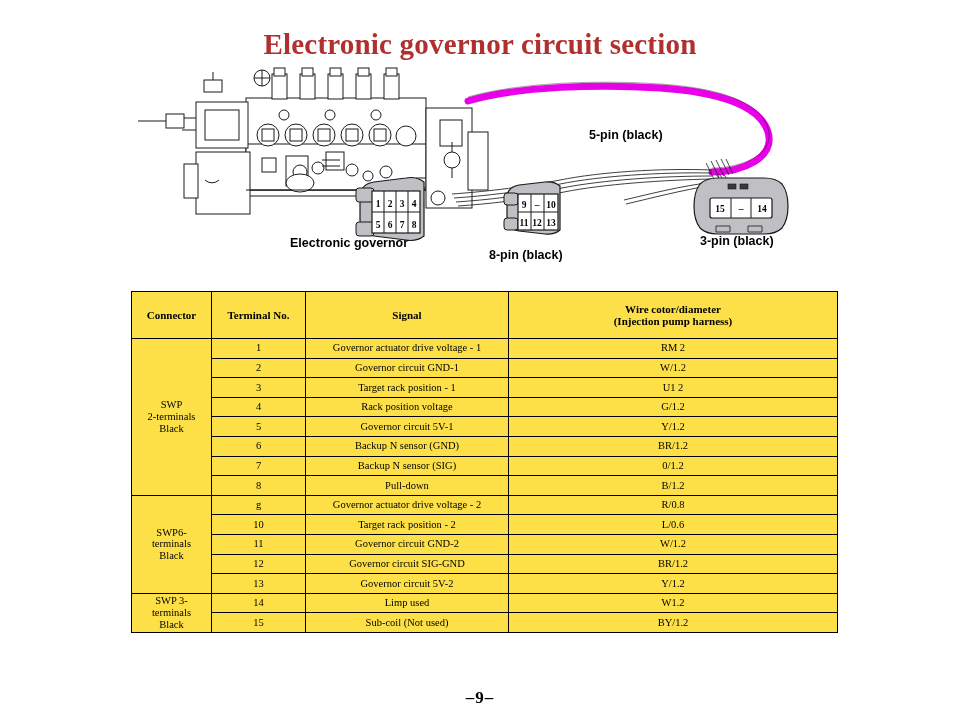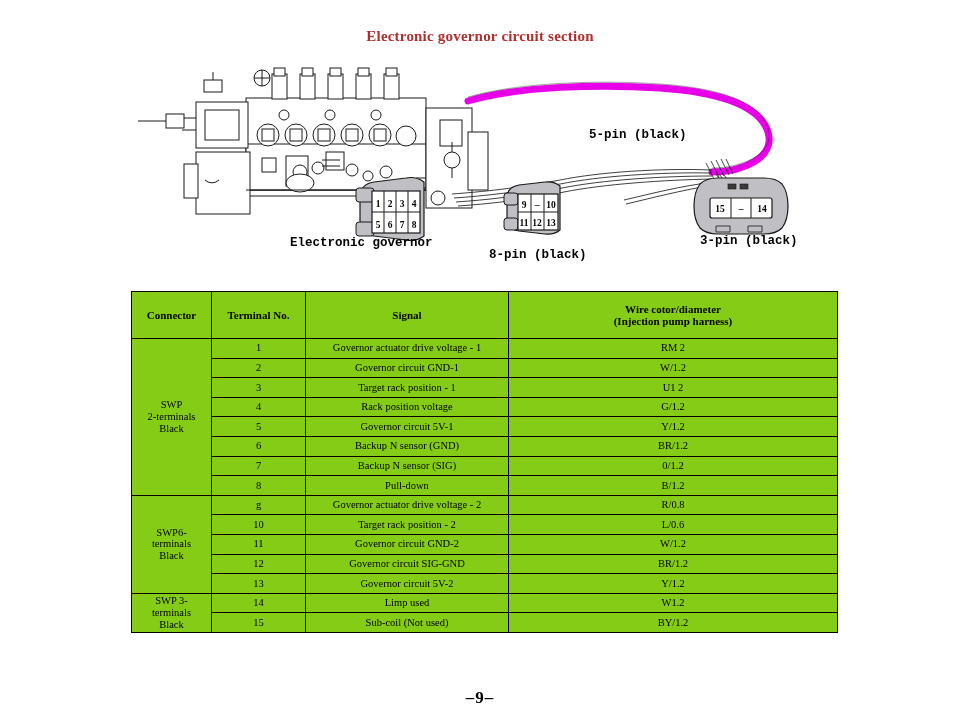--- a/index.html
+++ b/index.html
@@ -24,38 +24,38 @@
 
   
   .title {
     position: absolute;
     left: 0;
     top: 28px;
     width: 960px;
     text-align: center;
     font-family: "Liberation Serif", serif;
     font-weight: bold;
-    font-size: 15px;
+    font-size: 29px;
     color: #b03030;
     letter-spacing: 0.2px;
   }
 
   
   .figure {
     position: absolute;
     left: 0;
     top: 60px;
     width: 960px;
     height: 215px;
   }
   .figure svg { display: block; }
 
   .fig-label {
     position: absolute;
-    font-family: Liberation Mono, monospace;
+    font-family: Liberation Sans, sans-serif;
     font-weight: bold;
     font-size: 12.5px;
     color: #000000;
     white-space: nowrap;
   }
   .lbl-5pin  { left: 589px; top: 68px; }
   .lbl-8pin  { left: 489px; top: 188px; }
   .lbl-3pin  { left: 700px; top: 174px; }
   .lbl-gov   { left: 290px; top: 176px; }
 
@@ -63,21 +63,21 @@
   .tbl-wrap {
     position: absolute;
     left: 131px;
     top: 291px;
     width: 706px;
   }
   table.pinout {
     border-collapse: collapse;
     width: 706px;
     table-layout: fixed;
-    background: #84cc16;
+    background: #fde047;
   }
   table.pinout td, table.pinout th {
     border: 1px solid #000000;
     font-family: "Liberation Serif", serif;
     color: #000000;
     padding: 0;
     text-align: center;
     vertical-align: middle;
     font-size: 10.5px;
     line-height: 1.12;

